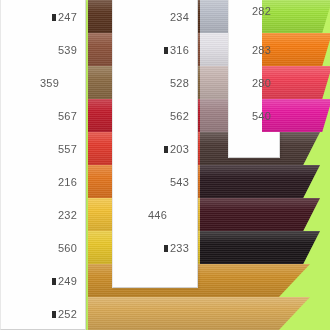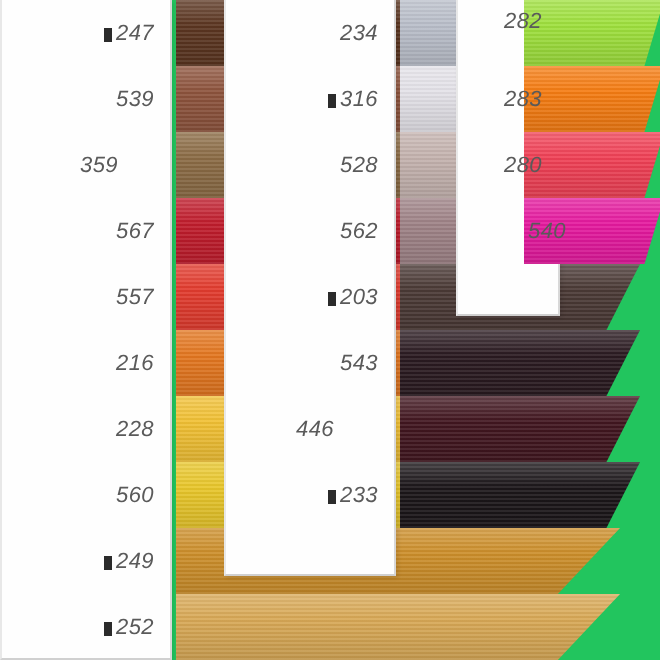--- a/index.html
+++ b/index.html
@@ -5,22 +5,21 @@
   html,body{margin:0;padding:0;}
   body{
     width:330px;height:330px;
     background:#ffffff;
     font-family:"Liberation Sans", sans-serif;
     overflow:hidden;
     position:relative;
   }
   .board{
     position:absolute;inset:0;
-    background:#22c55e;
-    font-style:italic;
+    background:#bef264;
   }
   .column{
     position:absolute;
     top:0;
   }
   
   .label-panel{
     position:absolute;
     top:0;
     left:0;
@@ -129,21 +128,21 @@
         <div class="label-row" style="left: 0px; width: 86px; top: 175px;">
           <span class="marker hidden"></span>
           <span class="label-text">216</span>
         </div>
         <div class="swatch" style="left: 88px; width: 222px; top: 198px; background: rgb(241, 192, 52);">
           <div class="tex"></div>
           <div class="sheen"></div>
         </div>
         <div class="label-row" style="left: 0px; width: 86px; top: 208px;">
           <span class="marker hidden"></span>
-          <span class="label-text">228</span>
+          <span class="label-text">232</span>
         </div>
         <div class="swatch" style="left: 88px; width: 222px; top: 231px; background: rgb(232, 198, 42);">
           <div class="tex"></div>
           <div class="sheen"></div>
         </div>
         <div class="label-row" style="left: 0px; width: 86px; top: 241px;">
           <span class="marker hidden"></span>
           <span class="label-text">560</span>
         </div>
         <div class="swatch" style="left: 88px; width: 222px; top: 264px; background: rgb(204, 142, 42);">
@@ -253,19 +252,19 @@
           <div class="sheen"></div>
         </div>
         <div class="label-row" style="left: 228px; width: 52px; top: 76px;">
           <span class="marker hidden"></span>
           <span class="label-text">280</span>
         </div>
         <div class="swatch" style="left: 262px; width: 70px; top: 99px; background: rgb(229, 25, 158);">
           <div class="tex"></div>
           <div class="sheen"></div>
         </div>
-        <div class="label-row" style="left: 240px; width: 52px; top: 109px; padding-left: 36px;">
+        <div class="label-row" style="left: 228px; width: 52px; top: 109px; padding-left: 36px;">
           <span class="marker hidden"></span>
           <span class="label-text">540</span>
         </div>
       </div>
     </div>
 </div>
 
 </body></html>

